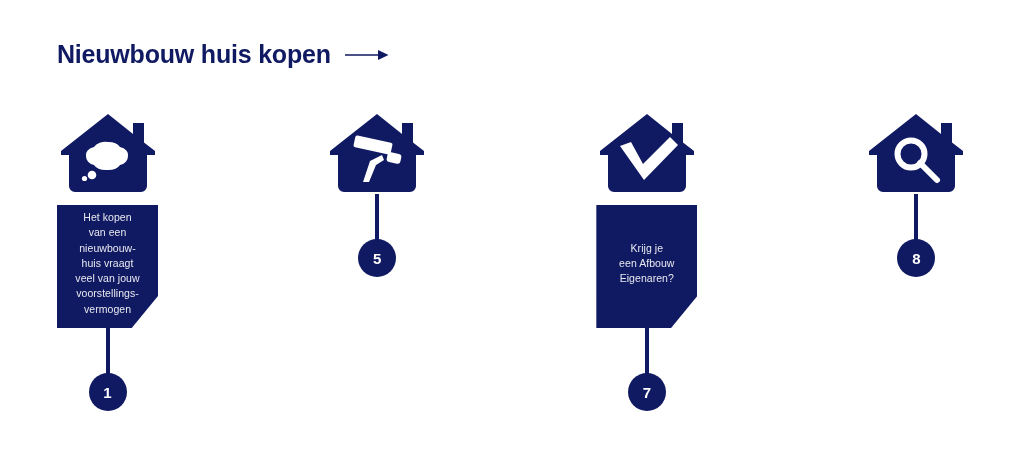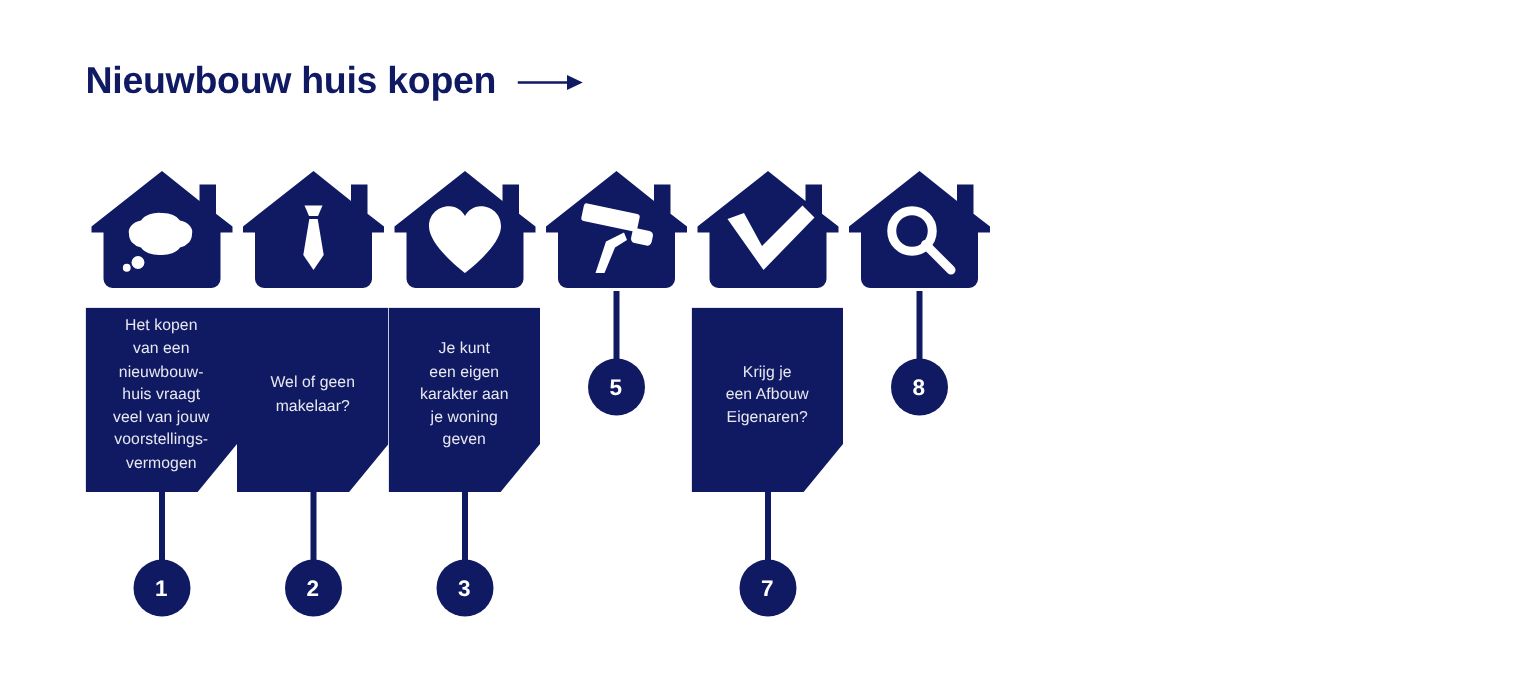--- a/index.html
+++ b/index.html
@@ -45,20 +45,21 @@
   }
 
   
   .steps {
     position: absolute;
     left: 57px;
     top: 112px;
     width: 910px;
     height: 320px;
     display: flex;
+    justify-content: space-between;
     align-items: flex-start;
   }
   .step {
     width: 101px;
     display: flex;
     flex-direction: column;
     align-items: center;
     position: relative;
   }
 
@@ -140,49 +141,21 @@
 nieuwbouw-
 huis vraagt
 veel van jouw
 voorstellings-
 vermogen</div>
       </div>
       <div class="connector"></div>
       <div class="bubble">1</div>
     </div>
 
-    <div class="step">
-      <svg class="house" viewBox="0 0 98 82">
-        <path d="M49 2 L74 22 V11 H85 V30.5 L96 39 V43 L88 43 V74 a6 6 0 0 1 -6 6 H16 a6 6 0 0 1 -6 -6 V43 L2 43 V39 Z" fill="#101a63"></path>
-        <path d="M43 25 h12 l-3 7 h-6 Z" fill="#ffffff"></path>
-        <path d="M46.2 34 h5.6 l4 24 L49 68 L42.2 58 Z" fill="#ffffff"></path>
-      </svg>
-      <div class="card">
-        <div class="card-text">Wel of geen
-makelaar?</div>
-      </div>
-      <div class="connector"></div>
-      <div class="bubble">2</div>
-    </div>
 
-    <div class="step">
-      <svg class="house" viewBox="0 0 98 82">
-        <path d="M49 2 L74 22 V11 H85 V30.5 L96 39 V43 L88 43 V74 a6 6 0 0 1 -6 6 H16 a6 6 0 0 1 -6 -6 V43 L2 43 V39 Z" fill="#101a63"></path>
-        <path d="M49 70 C49 70 25 52 25 39 C25 30 32 25.5 38.5 25.5 C43.5 25.5 47 28.5 49 32 C51 28.5 54.5 25.5 59.5 25.5 C66 25.5 73 30 73 39 C73 52 49 70 49 70 Z" fill="#ffffff"></path>
-      </svg>
-      <div class="card">
-        <div class="card-text">Je kunt
-een eigen
-karakter aan
-je woning
-geven</div>
-      </div>
-      <div class="connector"></div>
-      <div class="bubble">3</div>
-    </div>
 
 
     <div class="step">
       <svg class="house" viewBox="0 0 98 82">
         <path d="M49 2 L74 22 V11 H85 V30.5 L96 39 V43 L88 43 V74 a6 6 0 0 1 -6 6 H16 a6 6 0 0 1 -6 -6 V43 L2 43 V39 Z" fill="#101a63"></path>
         <rect x="26" y="27" width="38" height="12" rx="2" transform="rotate(12 45 33)" fill="#ffffff"></rect>
         <path d="M62 41 h8 a3 3 0 0 1 3 3 v4 a3 3 0 0 1 -3 3 h-8 a3 3 0 0 1 -3 -3 v-4 a3 3 0 0 1 3 -3 Z" transform="rotate(12 66 46)" fill="#ffffff"></path>
         <path d="M56 48 L48 53 L41 70 L35 70 L42 49 L54 43 Z" fill="#ffffff"></path>
       </svg>
       <div class="connector"></div>

